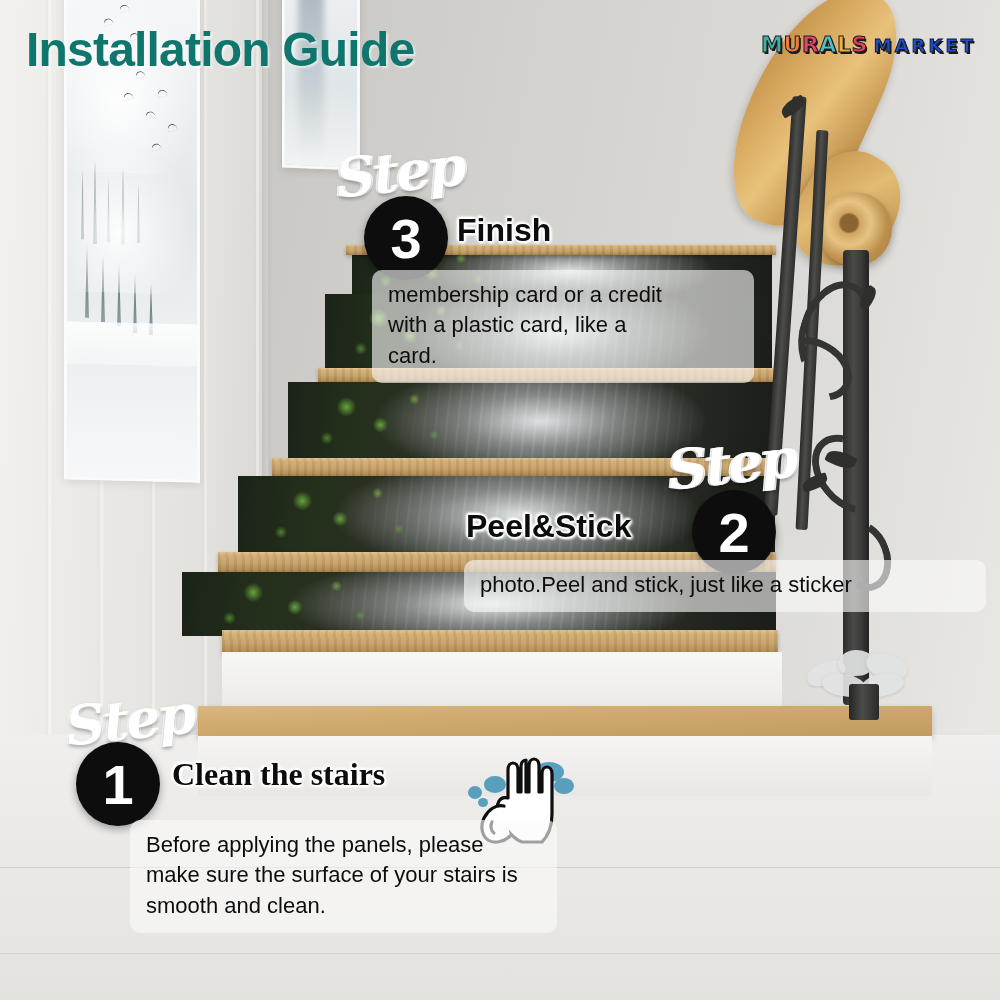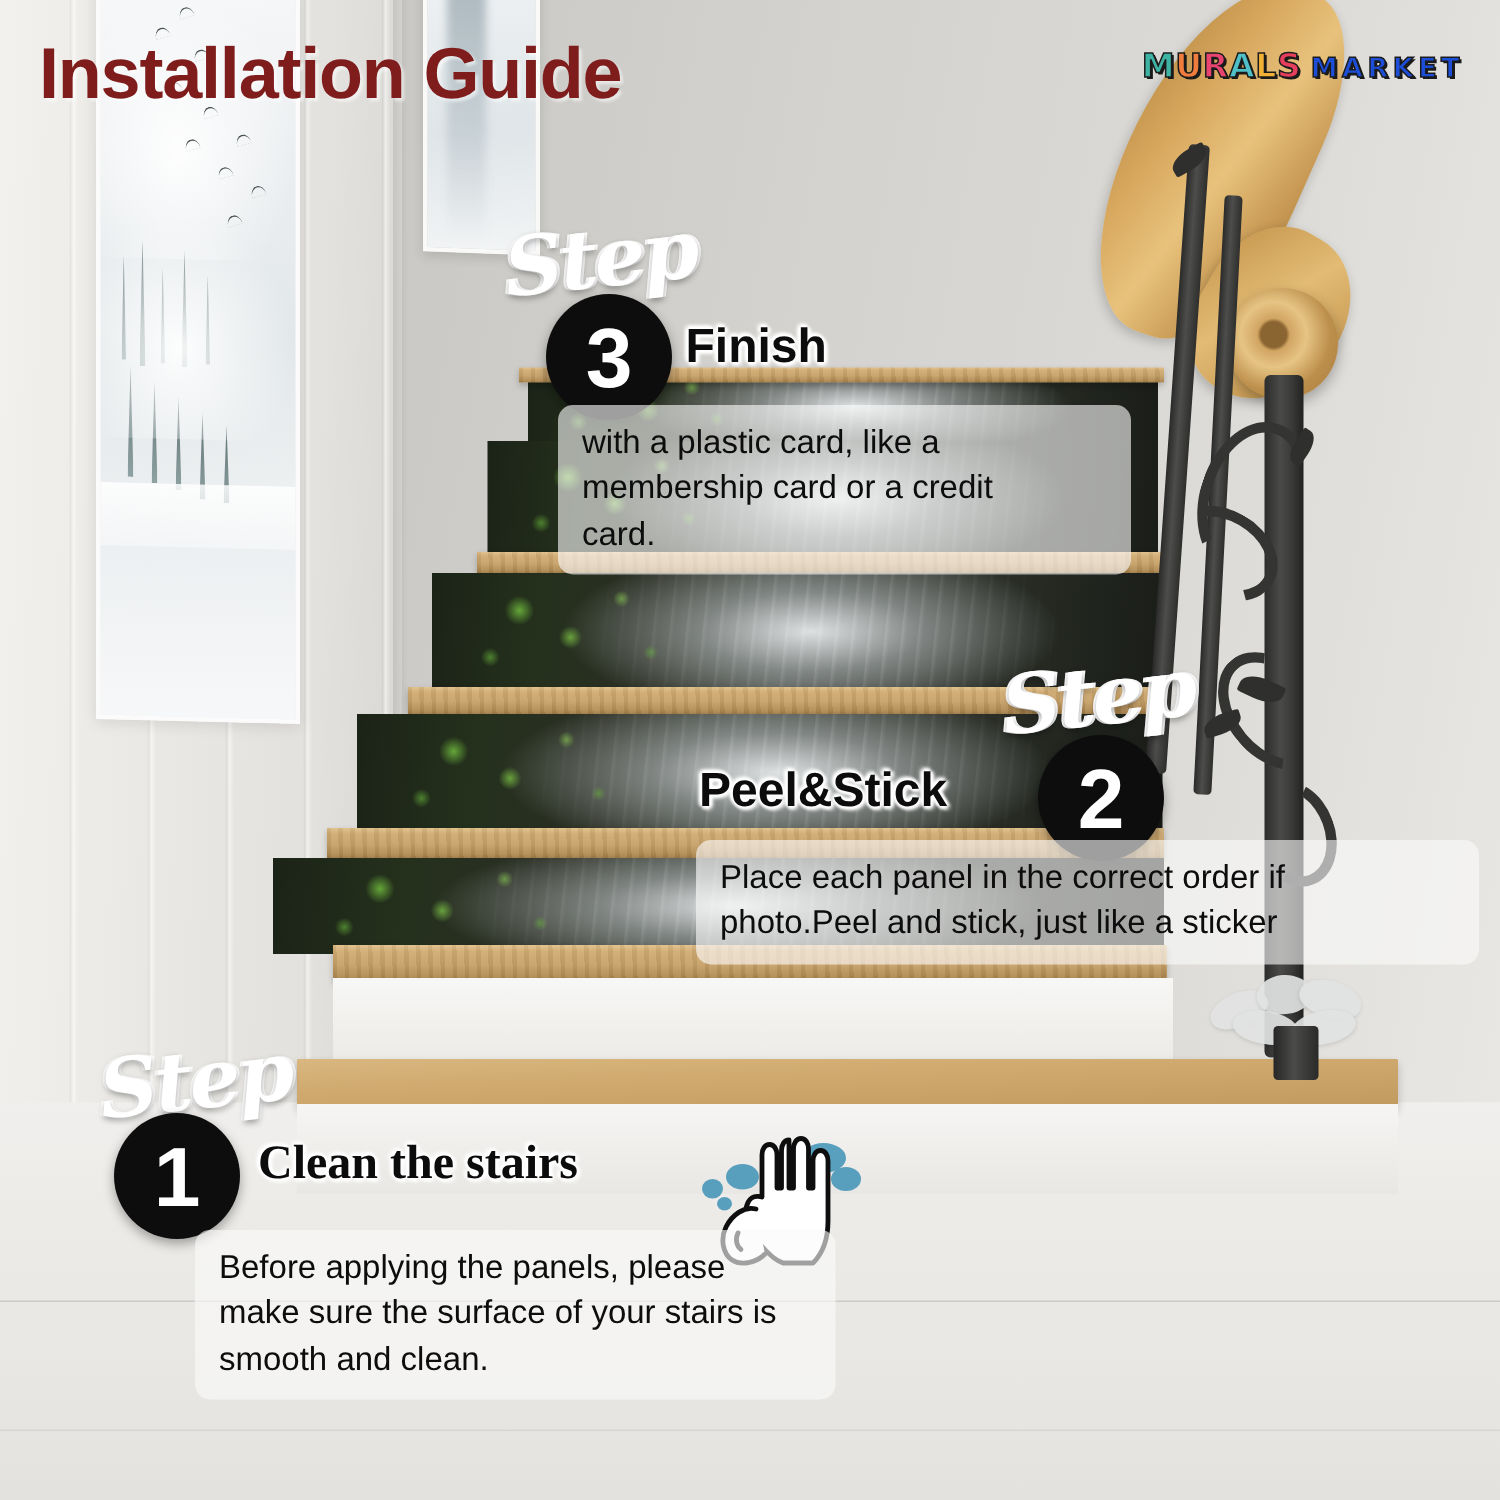--- a/index.html
+++ b/index.html
@@ -155,21 +155,21 @@
     box-shadow:0 1px 3px rgba(0,0,0,.12);
   }
   .post-foot{
     position:absolute;left:849px;top:684px;width:30px;height:36px;
     background:linear-gradient(90deg,#262626,#4b4b49 45%,#2a2a28);border-radius:3px;
   }
 
   
   .page-title{
     position:absolute;left:26px;top:22px;
-    font-size:48px;font-weight:700;color:#7f1d1d;letter-spacing:-.8px;
+    font-size:48px;font-weight:700;color:#0f766e;letter-spacing:-.8px;
     font-family:"Liberation Sans",sans-serif;
     text-shadow:2px 2px 2px rgba(255,255,255,.55);
     white-space:nowrap;
   }
 
   .logo{position:absolute;right:24px;top:32px;display:flex;align-items:baseline;gap:6px;}
   .logo-murals{font-size:22px;font-weight:700;letter-spacing:.5px;font-family:"DejaVu Sans",sans-serif;}
   .logo-murals span{
     -webkit-text-stroke:1px #1b1b1b;text-shadow:1.5px 1.5px 0 #1b1b1b;
   }
@@ -316,32 +316,31 @@
       <span style="color:#3fb3a3">M</span><span style="color:#f07c3e">U</span><span style="color:#e8446f">R</span><span style="color:#4fc0c7">A</span><span style="color:#f2b035">L</span><span style="color:#e63f5e">S</span>
     </div>
     <div class="logo-market">MARKET</div>
   </div>
 
   <div class="step-group" style="left:0;top:0;">
     <div class="step-word" style="left:336px;top:140px;">Step</div>
     <div class="step-circle" style="left:364px;top:196px;">3</div>
     <div class="step-head" style="left:457px;top:212px;">Finish</div>
     <div class="step-box justify" style="left:372px;top:270px;width:350px;">
+      <span>membership card or a credit</span>
       <span>with  a  plastic  card,  like  a</span>
-      <span>membership card or a credit</span>
       <span>card.</span>
     </div>
   </div>
 
   <div class="step-group" style="left:0;top:0;">
     <div class="step-word" style="left:668px;top:432px;">Step</div>
     <div class="step-circle" style="left:692px;top:490px;">2</div>
     <div class="step-head" style="left:466px;top:508px;">Peel&amp;Stick</div>
     <div class="step-box justify" style="left:464px;top:560px;width:490px;">
-      <span>Place  each  panel  in  the  correct  order  if</span>
       <span>photo.Peel and stick, just like a sticker</span>
     </div>
   </div>
 
   <div class="step-group" style="left:0;top:0;">
     <div class="step-word" style="left:66px;top:688px;">Step</div>
     <div class="step-circle" style="left:76px;top:742px;">1</div>
     <div class="step-head" style="left:172px;top:756px;font-family:Liberation Serif, serif;">Clean the stairs</div>
 
     <div class="clean-icon">

